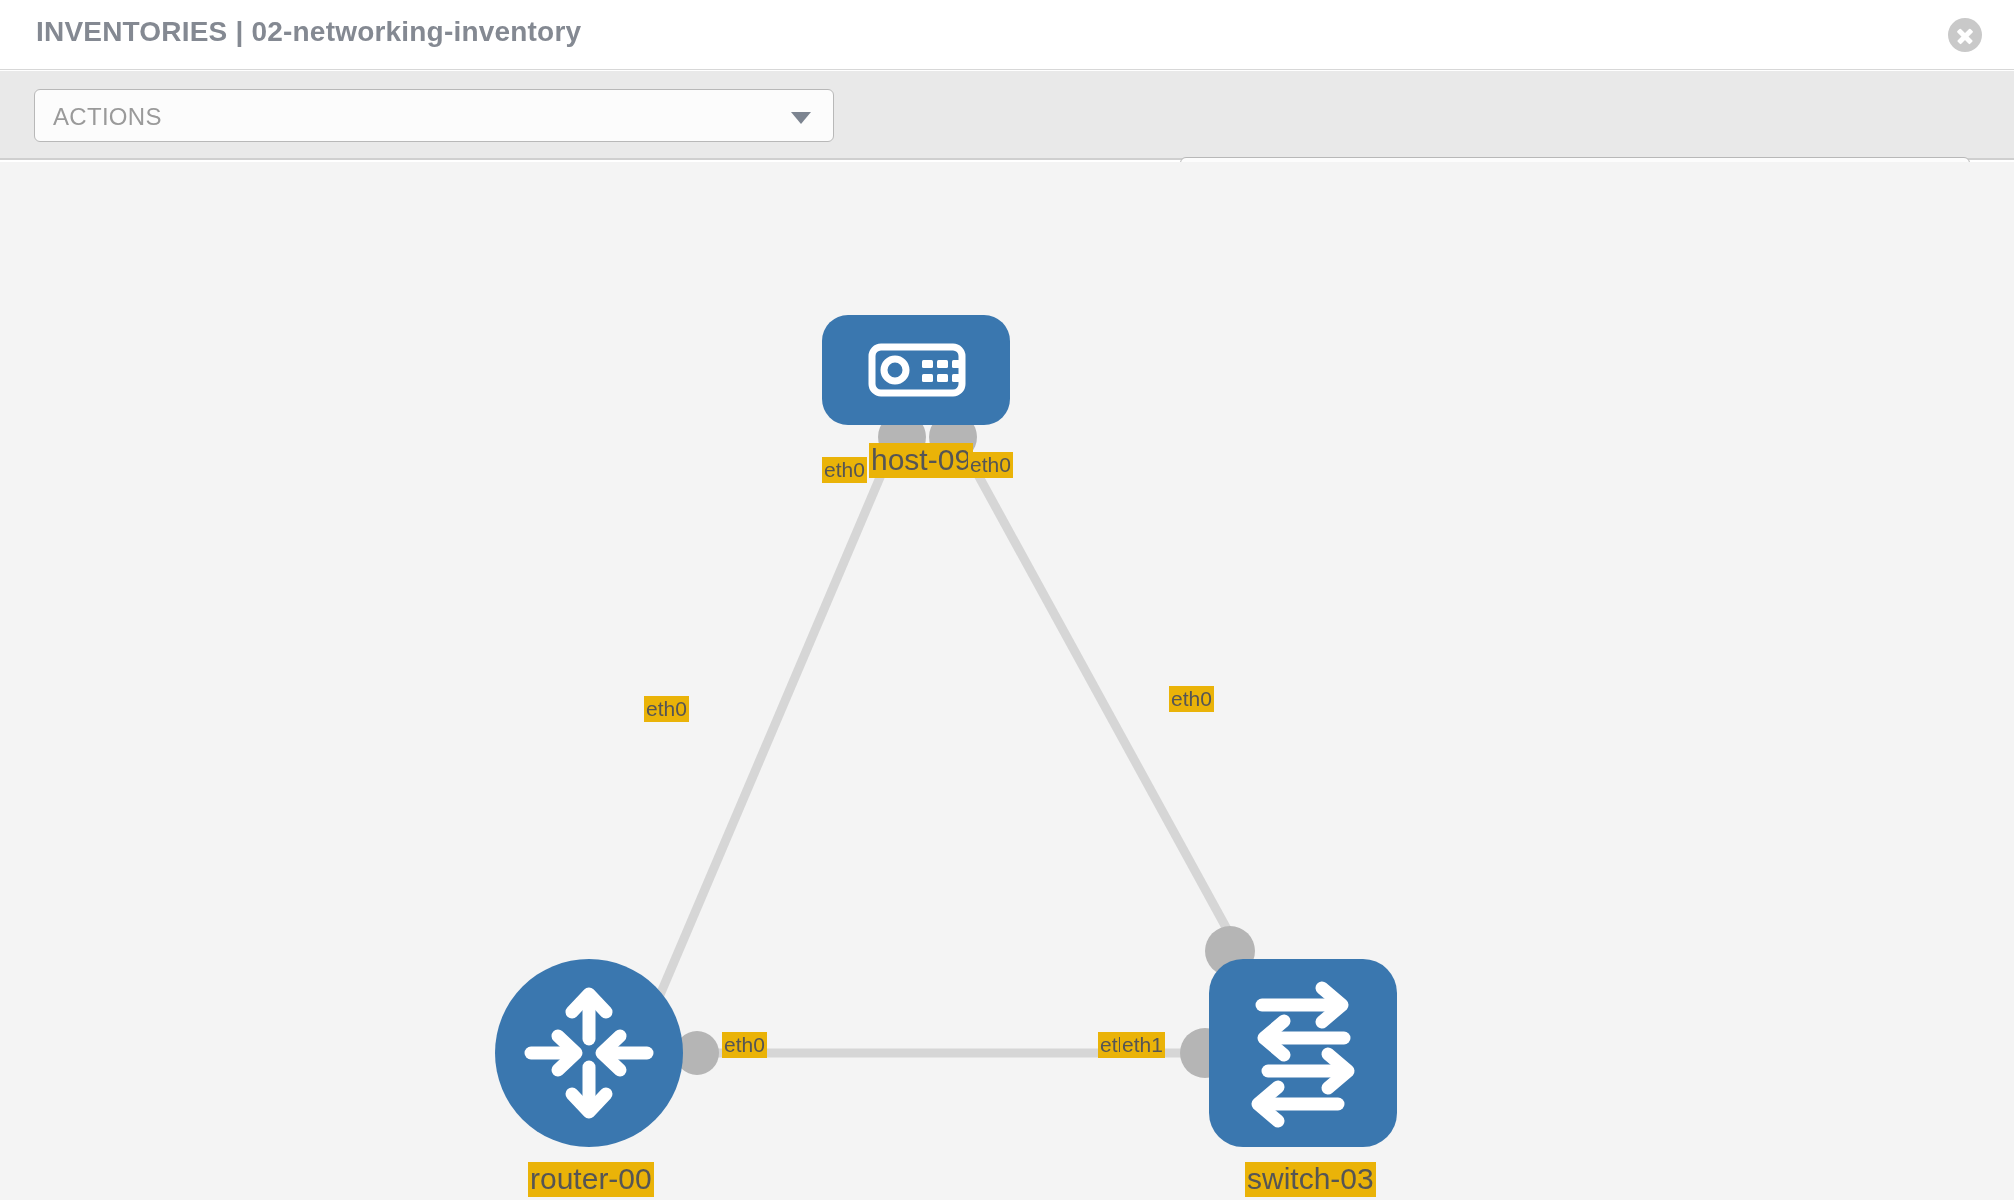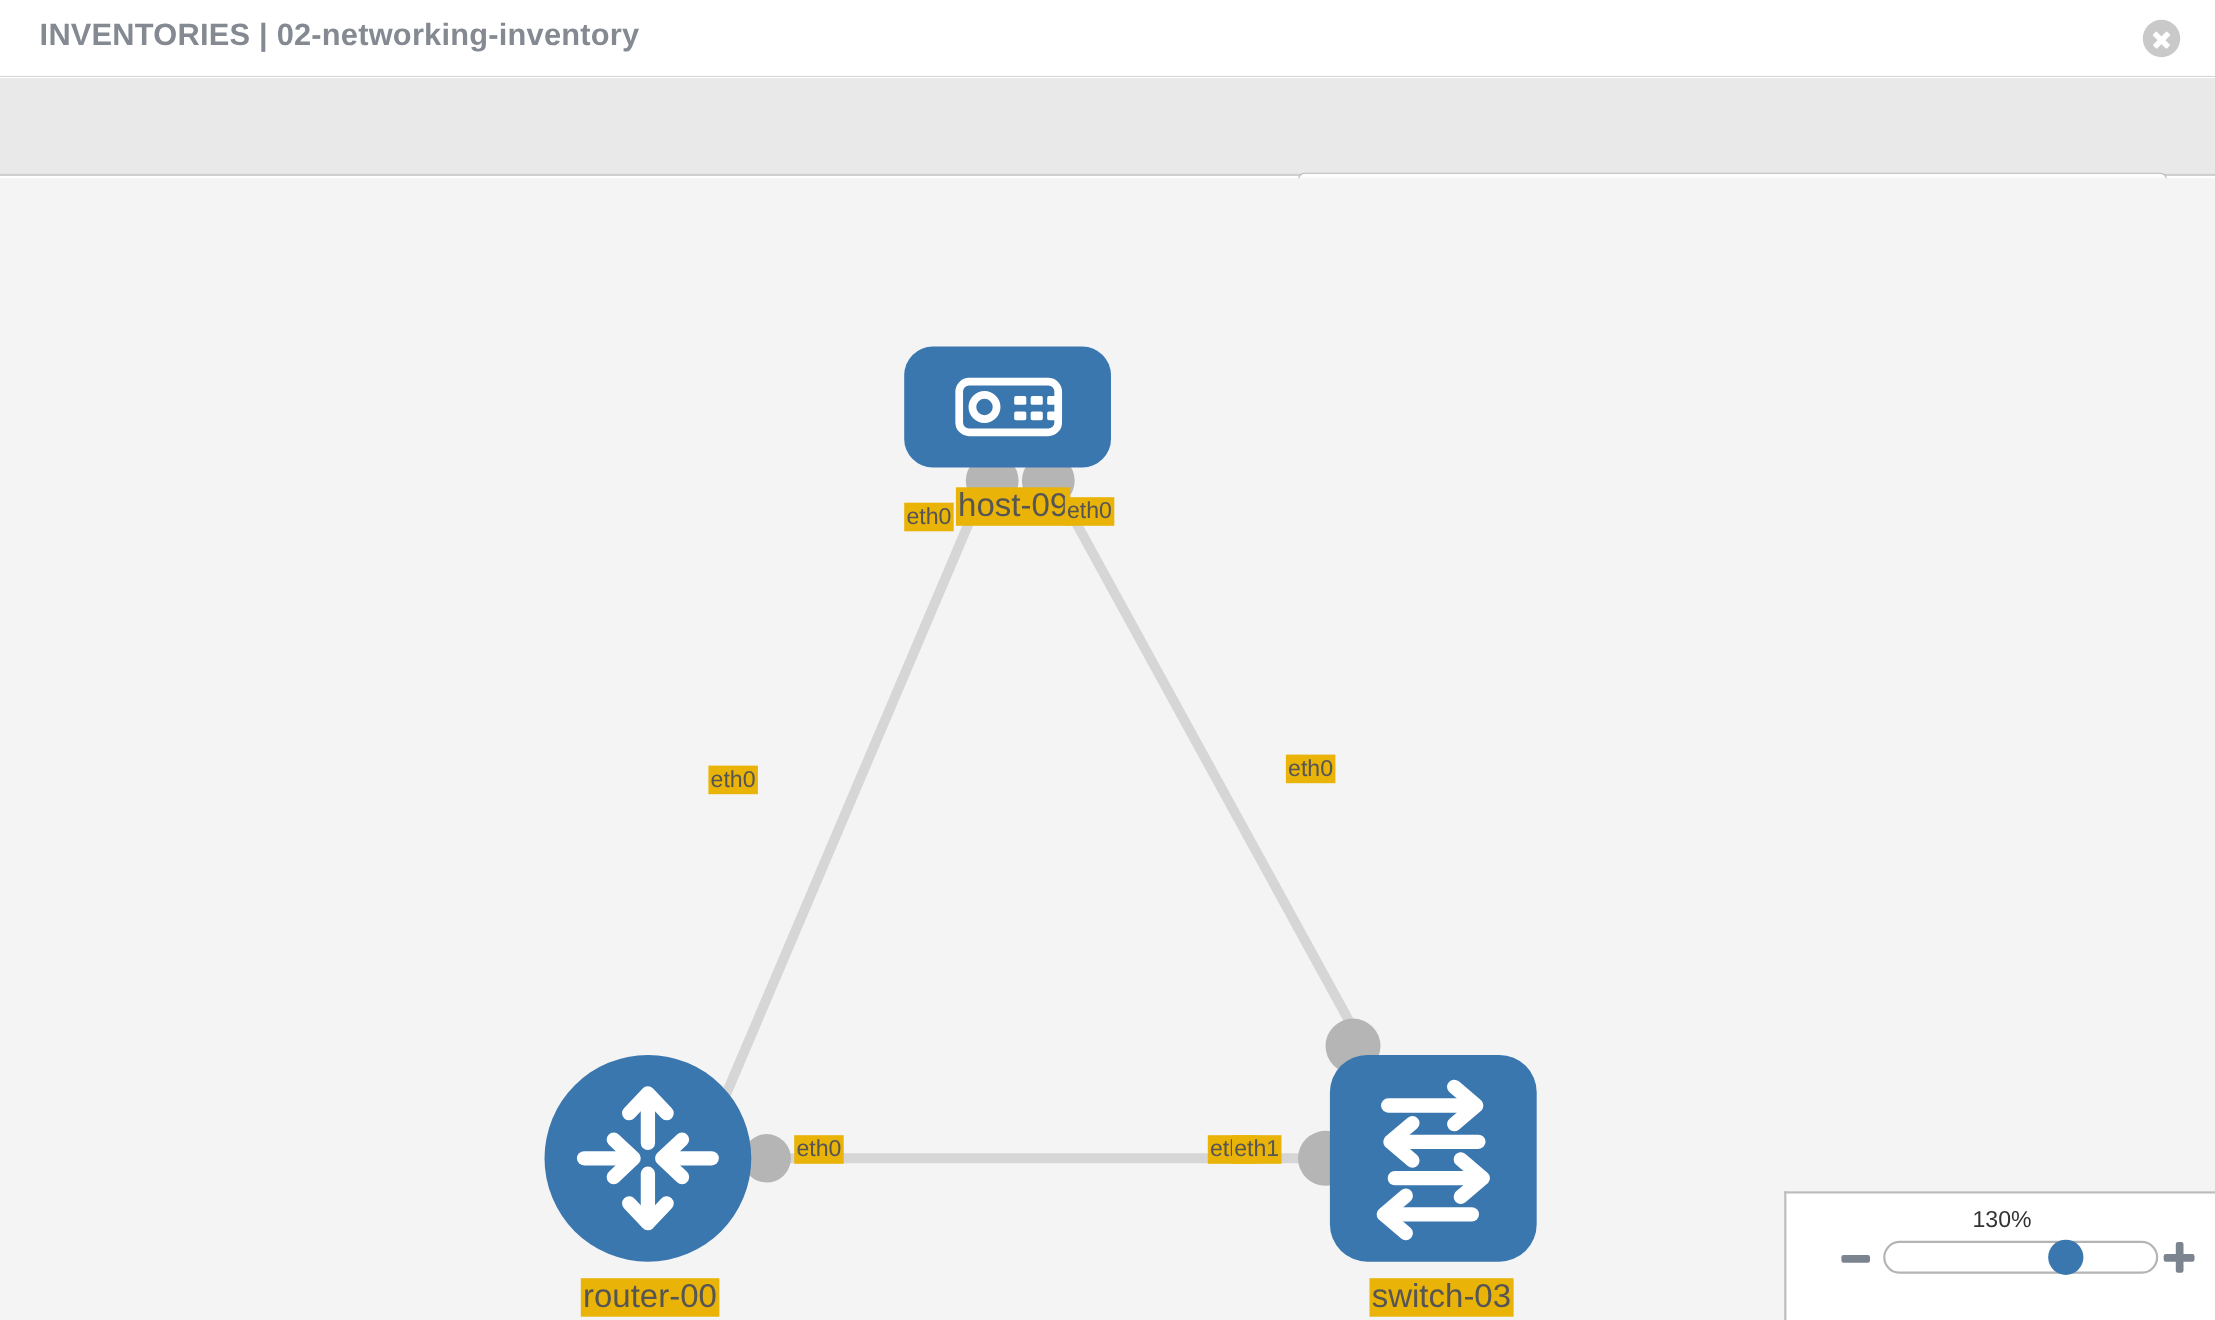--- a/index.html
+++ b/index.html
@@ -150,20 +150,24 @@
   <div class="header">
     <div class="header-title">INVENTORIES | 02-networking-inventory</div>
     <div class="close-btn">
       <div class="x1"></div>
       <div class="x2"></div>
     </div>
   </div>
 
   <div class="toolbar">
 
+    <div class="actions-select">
+      <div class="label">ACTIONS</div>
+      <div class="caret"></div>
+    </div>
 
     <div class="tool-icon wrench">
       <svg width="44" height="44" viewBox="0 0 24 24" aria-hidden="true">
         <path fill="#7c8490" d="M21.7 5.6l-3.9 3.9-2.6-.5-.5-2.6 3.9-3.9a6 6 0 0 0-7.5 7.3L2.6 17.4a2 2 0 0 0 2.8 2.8l7.6-8.5a6 6 0 0 0 8.7-6.1z"></path>
       </svg>
     </div>
 
     <div class="tool-icon key">
       <svg width="44" height="44" viewBox="0 0 24 24" aria-hidden="true">
         <g fill="#7c8490">
@@ -254,24 +258,14 @@
 
     <div class="node-label small" style="left:644px; top:534px;">eth0</div>
     <div class="node-label small" style="left:1169px; top:524px;">eth0</div>
 
     <div class="node-label small" style="left:722px; top:870px;">eth0</div>
     <div class="node-label small" style="left:1098px; top:870px;">eth0</div>
     <div class="node-label small" style="left:1120px; top:870px;">eth1</div>
 
   </div>
 
-  <div class="zoom-panel">
-    <div class="zoom-pct">130%</div>
-    <div class="zoom-minus"></div>
-    <div class="zoom-track"></div>
-    <div class="zoom-thumb"></div>
-    <div class="zoom-plus">
-      <div class="h"></div>
-      <div class="v"></div>
-    </div>
-  </div>
 
 </div>
 
 </body></html>

